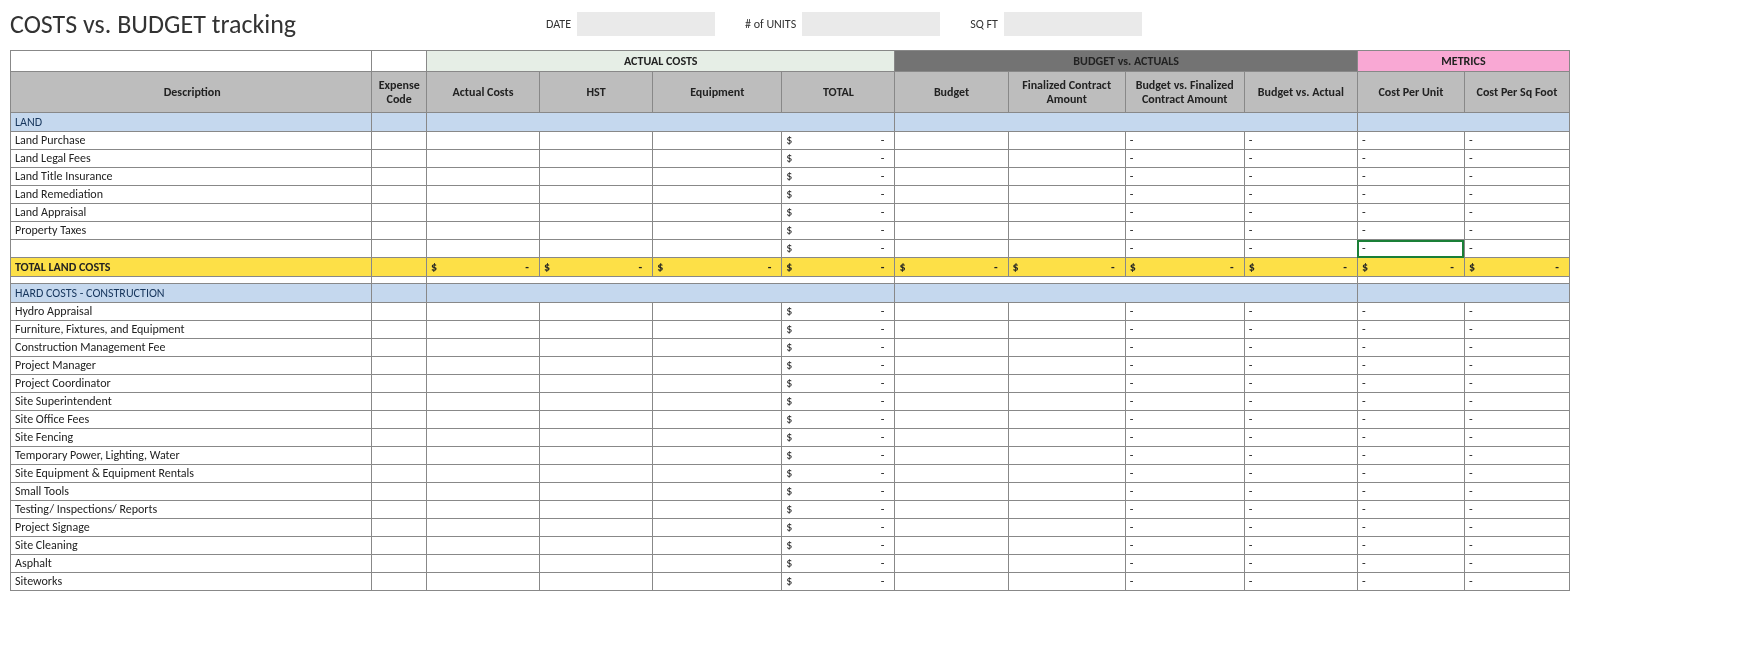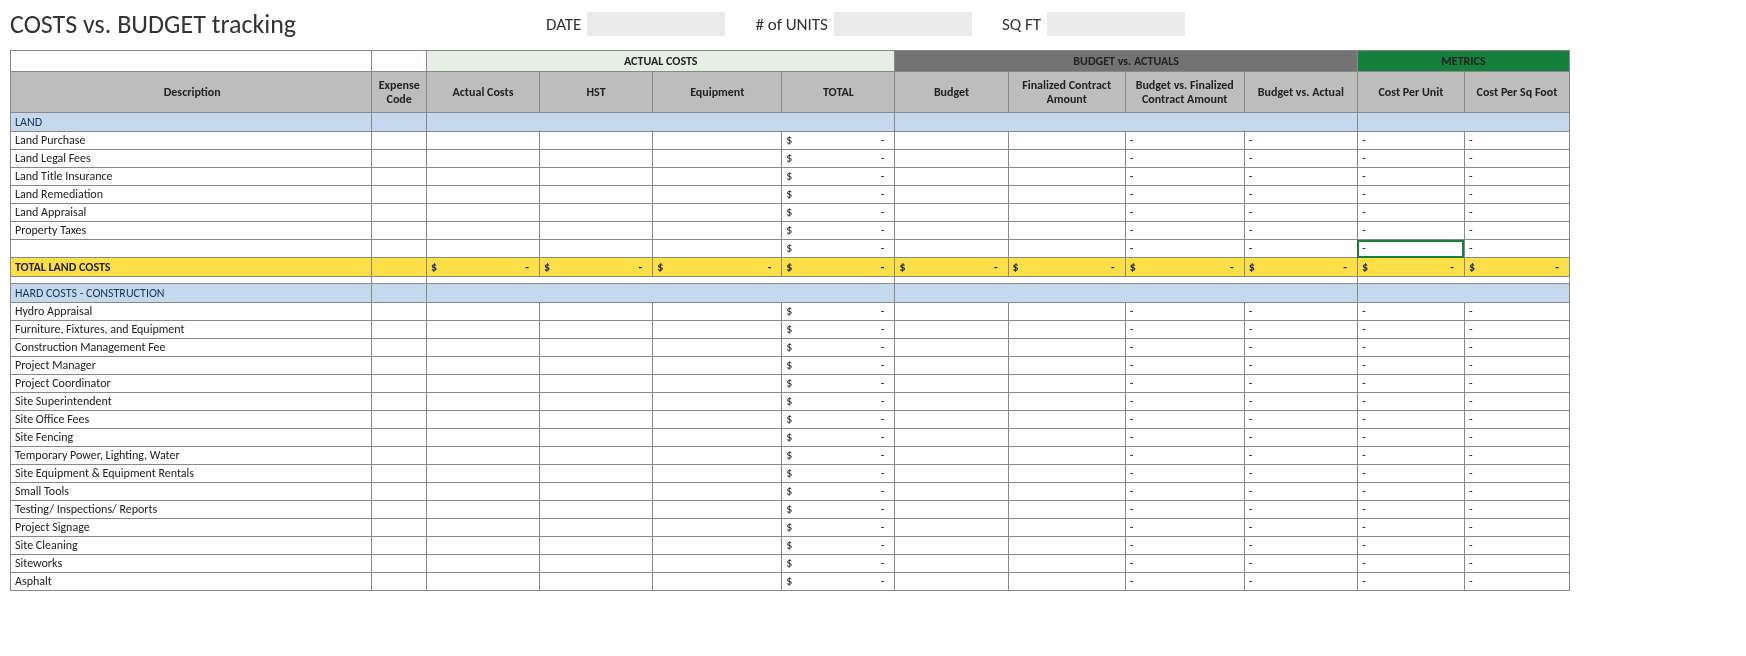--- a/index.html
+++ b/index.html
@@ -1,30 +1,30 @@
 <!DOCTYPE html>
 <html><head>
 <meta charset="utf-8">
 <style>
   html,body{margin:0;padding:0;font-family:Calibri,"Segoe UI",Arial,sans-serif;font-size:12px;color:#222;background:#fff}
   .wrap{width:1560px;padding:8px 10px}
   .titlebar{display:flex;align-items:center;gap:30px;margin-bottom:10px}
   .title{font-size:26px;color:#333;white-space:nowrap}
   .fields{display:flex;align-items:center;gap:30px;margin-left:220px}
   .field{display:flex;align-items:center;gap:6px}
-  .field label{font-size:17px;color:#333}
+  .field label{font-size:12px;color:#333}
   .field input{border:none;background:#eaeaea;height:24px;width:130px;padding:0 4px;font-size:14px}
   table{border-collapse:collapse;width:100%;table-layout:fixed}
   col.c-desc{width:358px}col.c-exp{width:54px}col.c-a1{width:112px}col.c-a2{width:112px}col.c-a3{width:128px}col.c-a4{width:112px}
   col.c-b1{width:112px}col.c-b2{width:116px}col.c-b3{width:118px}col.c-b4{width:112px}col.c-m1{width:106px}col.c-m2{width:104px}
   td,th{border:1px solid #888;padding:1px 4px;height:15px;line-height:15px;font-weight:normal;text-align:left;vertical-align:middle;overflow:hidden;white-space:nowrap}
   tr.hdr1 td{background:#fff;border-top:1px solid #888;text-align:center;font-weight:bold;height:18px}
   tr.hdr1 td.grp-a{background:#e6eee6}
   tr.hdr1 td.grp-b{background:#737373}
-  tr.hdr1 td.grp-m{background:#15803d}
+  tr.hdr1 td.grp-m{background:#f9a8d4}
   tr.hdr2 td{background:#bdbdbd;font-weight:bold;text-align:center;height:38px;line-height:14px;white-space:normal}
   tr.hdr2 td.left{text-align:center;padding-left:6px}
   tr.section td{background:#c5d8ee;font-weight:normal;color:#17365d;height:16px}
   tr.total td{background:#fde047;font-weight:bold;height:16px}
   tr.blankrow td{border-left:1px solid #888;border-right:1px solid #888;border-top:none;border-bottom:none;height:6px;padding:0}
   td.dol{padding-left:4px}
   .dol span.s{float:left}
   .dol span.v{float:right;padding-right:6px}
   td.dash{text-align:left;padding-left:4px}
   .sel{outline:2px solid #1a7f37;outline-offset:-2px}
@@ -504,38 +504,38 @@
             <span class="v">-</span>
           </td>
           <td></td>
           <td></td>
           <td class="dash">-</td>
           <td class="dash">-</td>
           <td class="dash">-</td>
           <td class="dash">-</td>
         </tr>
         <tr>
+          <td>Asphalt</td>
+          <td></td>
+          <td></td>
+          <td></td>
+          <td></td>
+          <td class="dol">
+            <span class="s">$</span>
+            <span class="v">-</span>
+          </td>
+          <td></td>
+          <td></td>
+          <td class="dash">-</td>
+          <td class="dash">-</td>
+          <td class="dash">-</td>
+          <td class="dash">-</td>
+        </tr>
+        <tr>
           <td>Siteworks</td>
-          <td></td>
-          <td></td>
-          <td></td>
-          <td></td>
-          <td class="dol">
-            <span class="s">$</span>
-            <span class="v">-</span>
-          </td>
-          <td></td>
-          <td></td>
-          <td class="dash">-</td>
-          <td class="dash">-</td>
-          <td class="dash">-</td>
-          <td class="dash">-</td>
-        </tr>
-        <tr>
-          <td>Asphalt</td>
           <td></td>
           <td></td>
           <td></td>
           <td></td>
           <td class="dol">
             <span class="s">$</span>
             <span class="v">-</span>
           </td>
           <td></td>
           <td></td>

